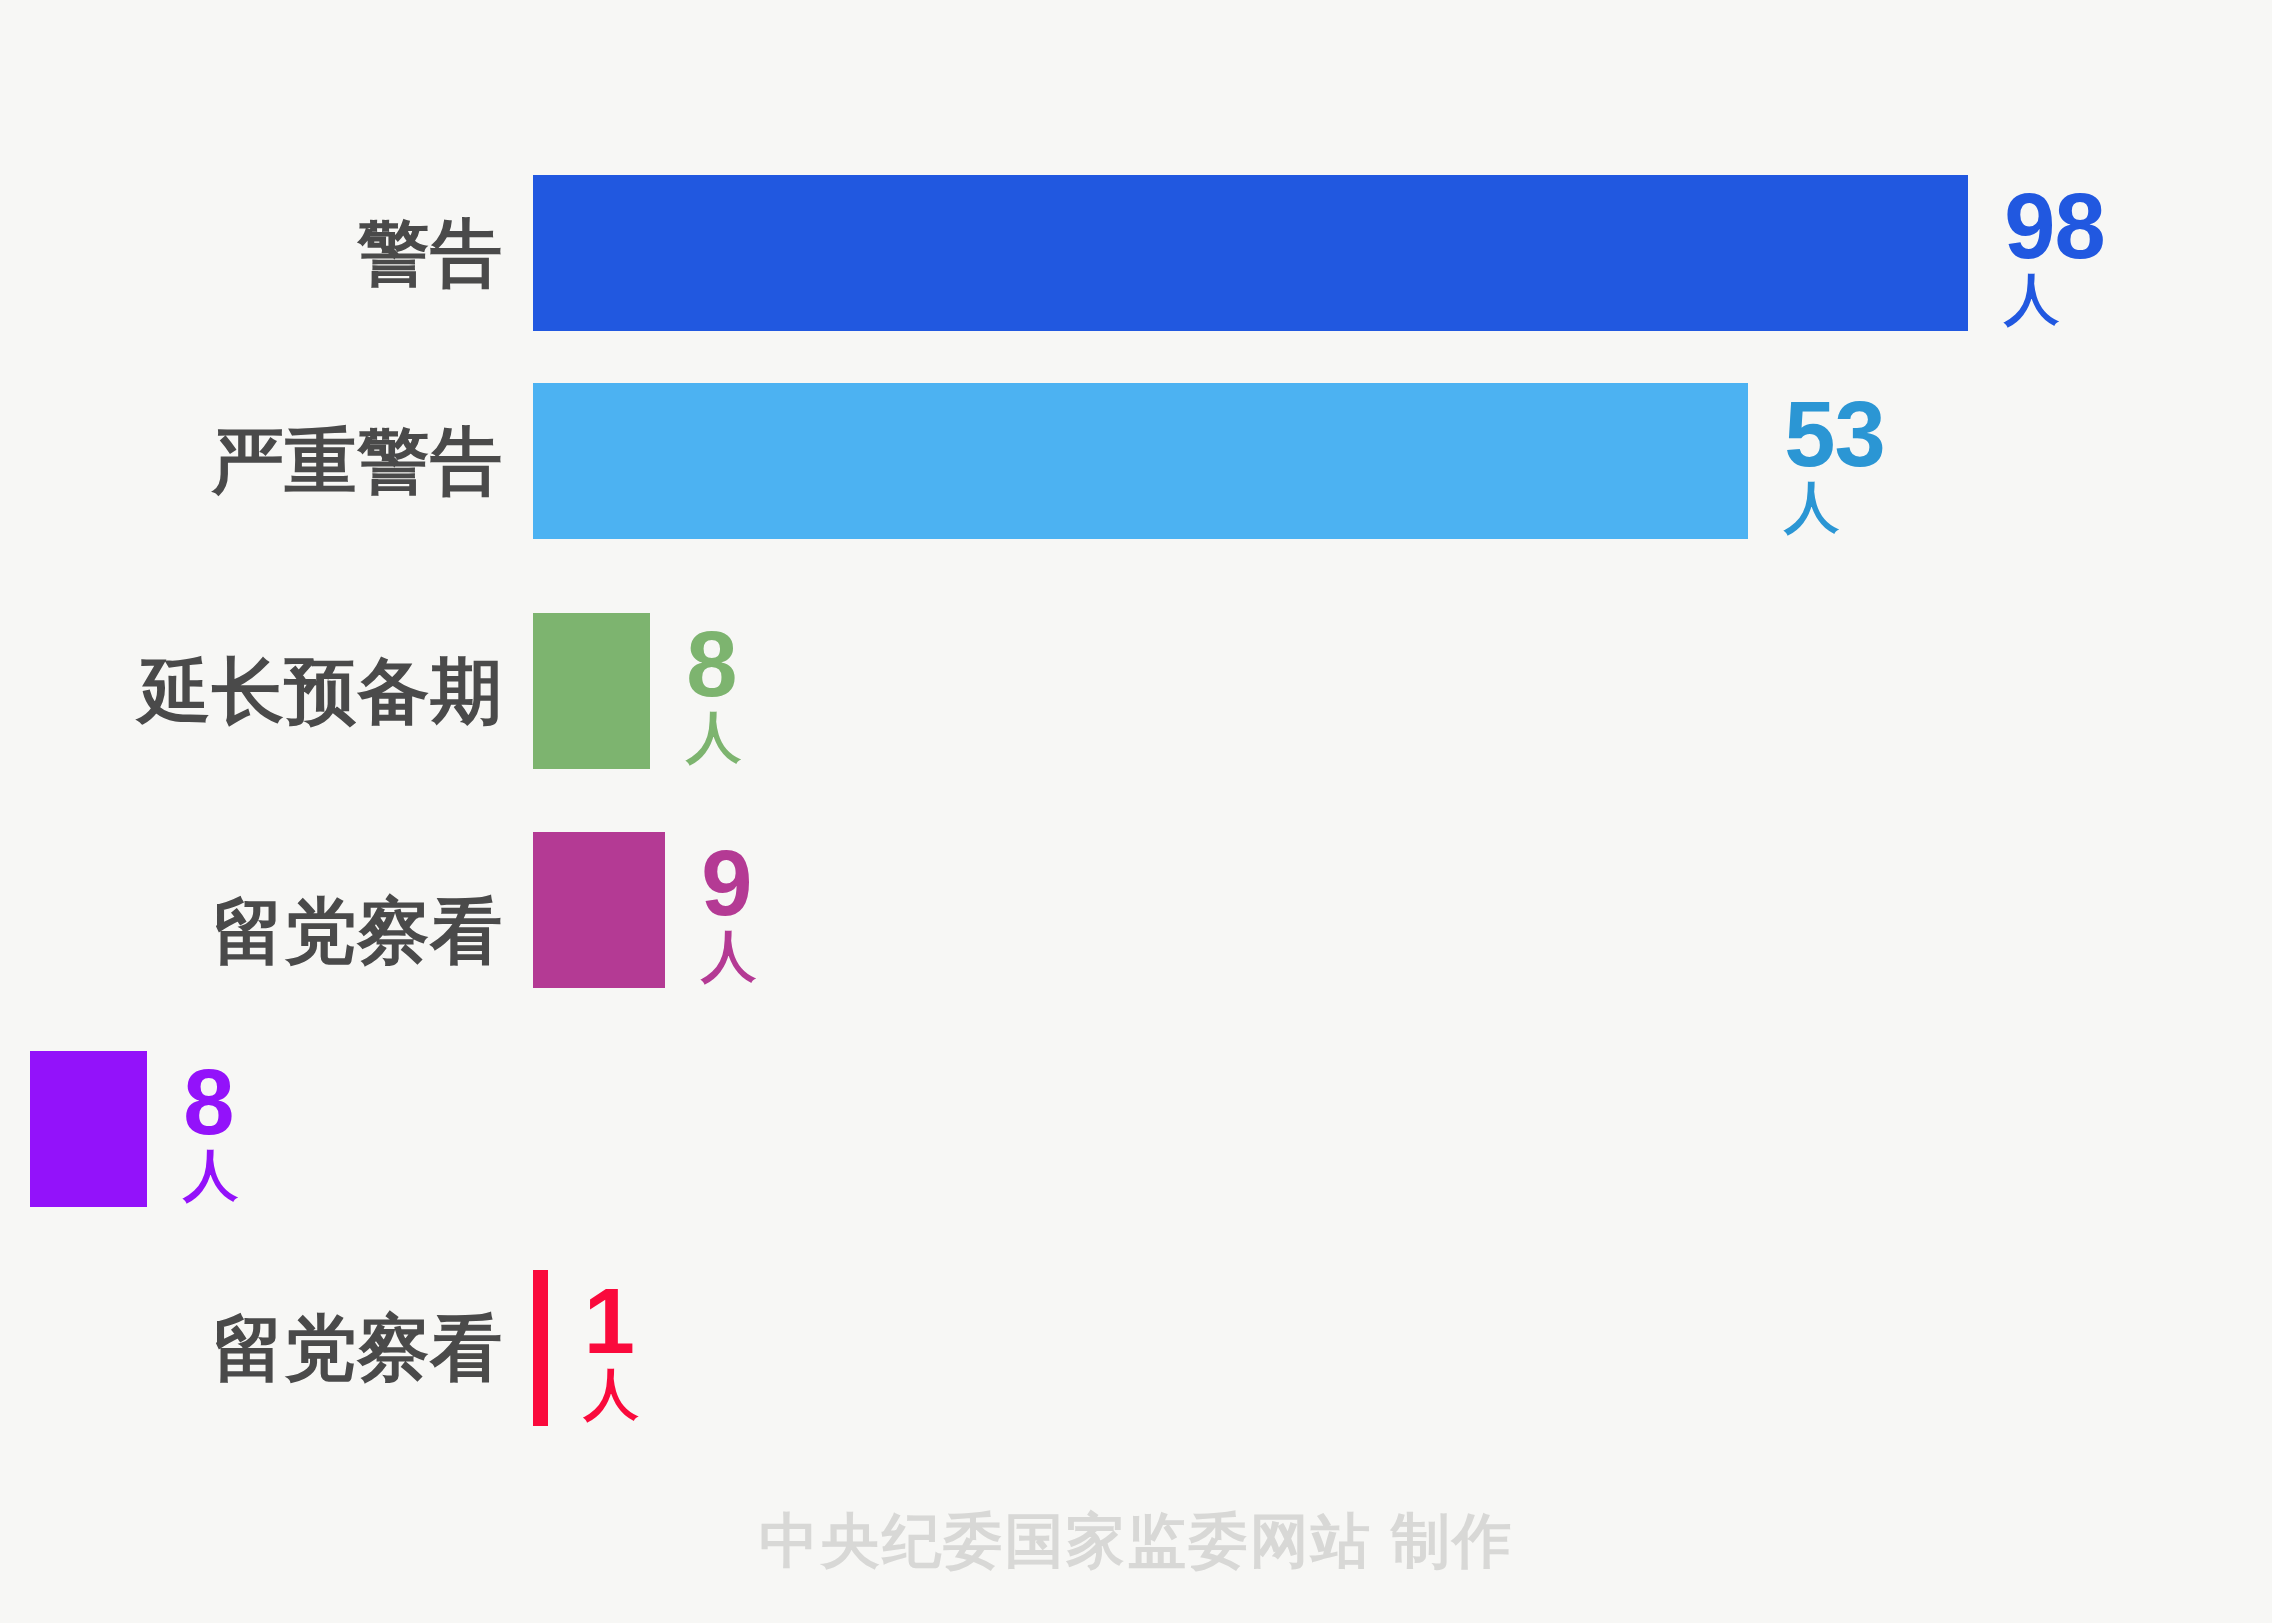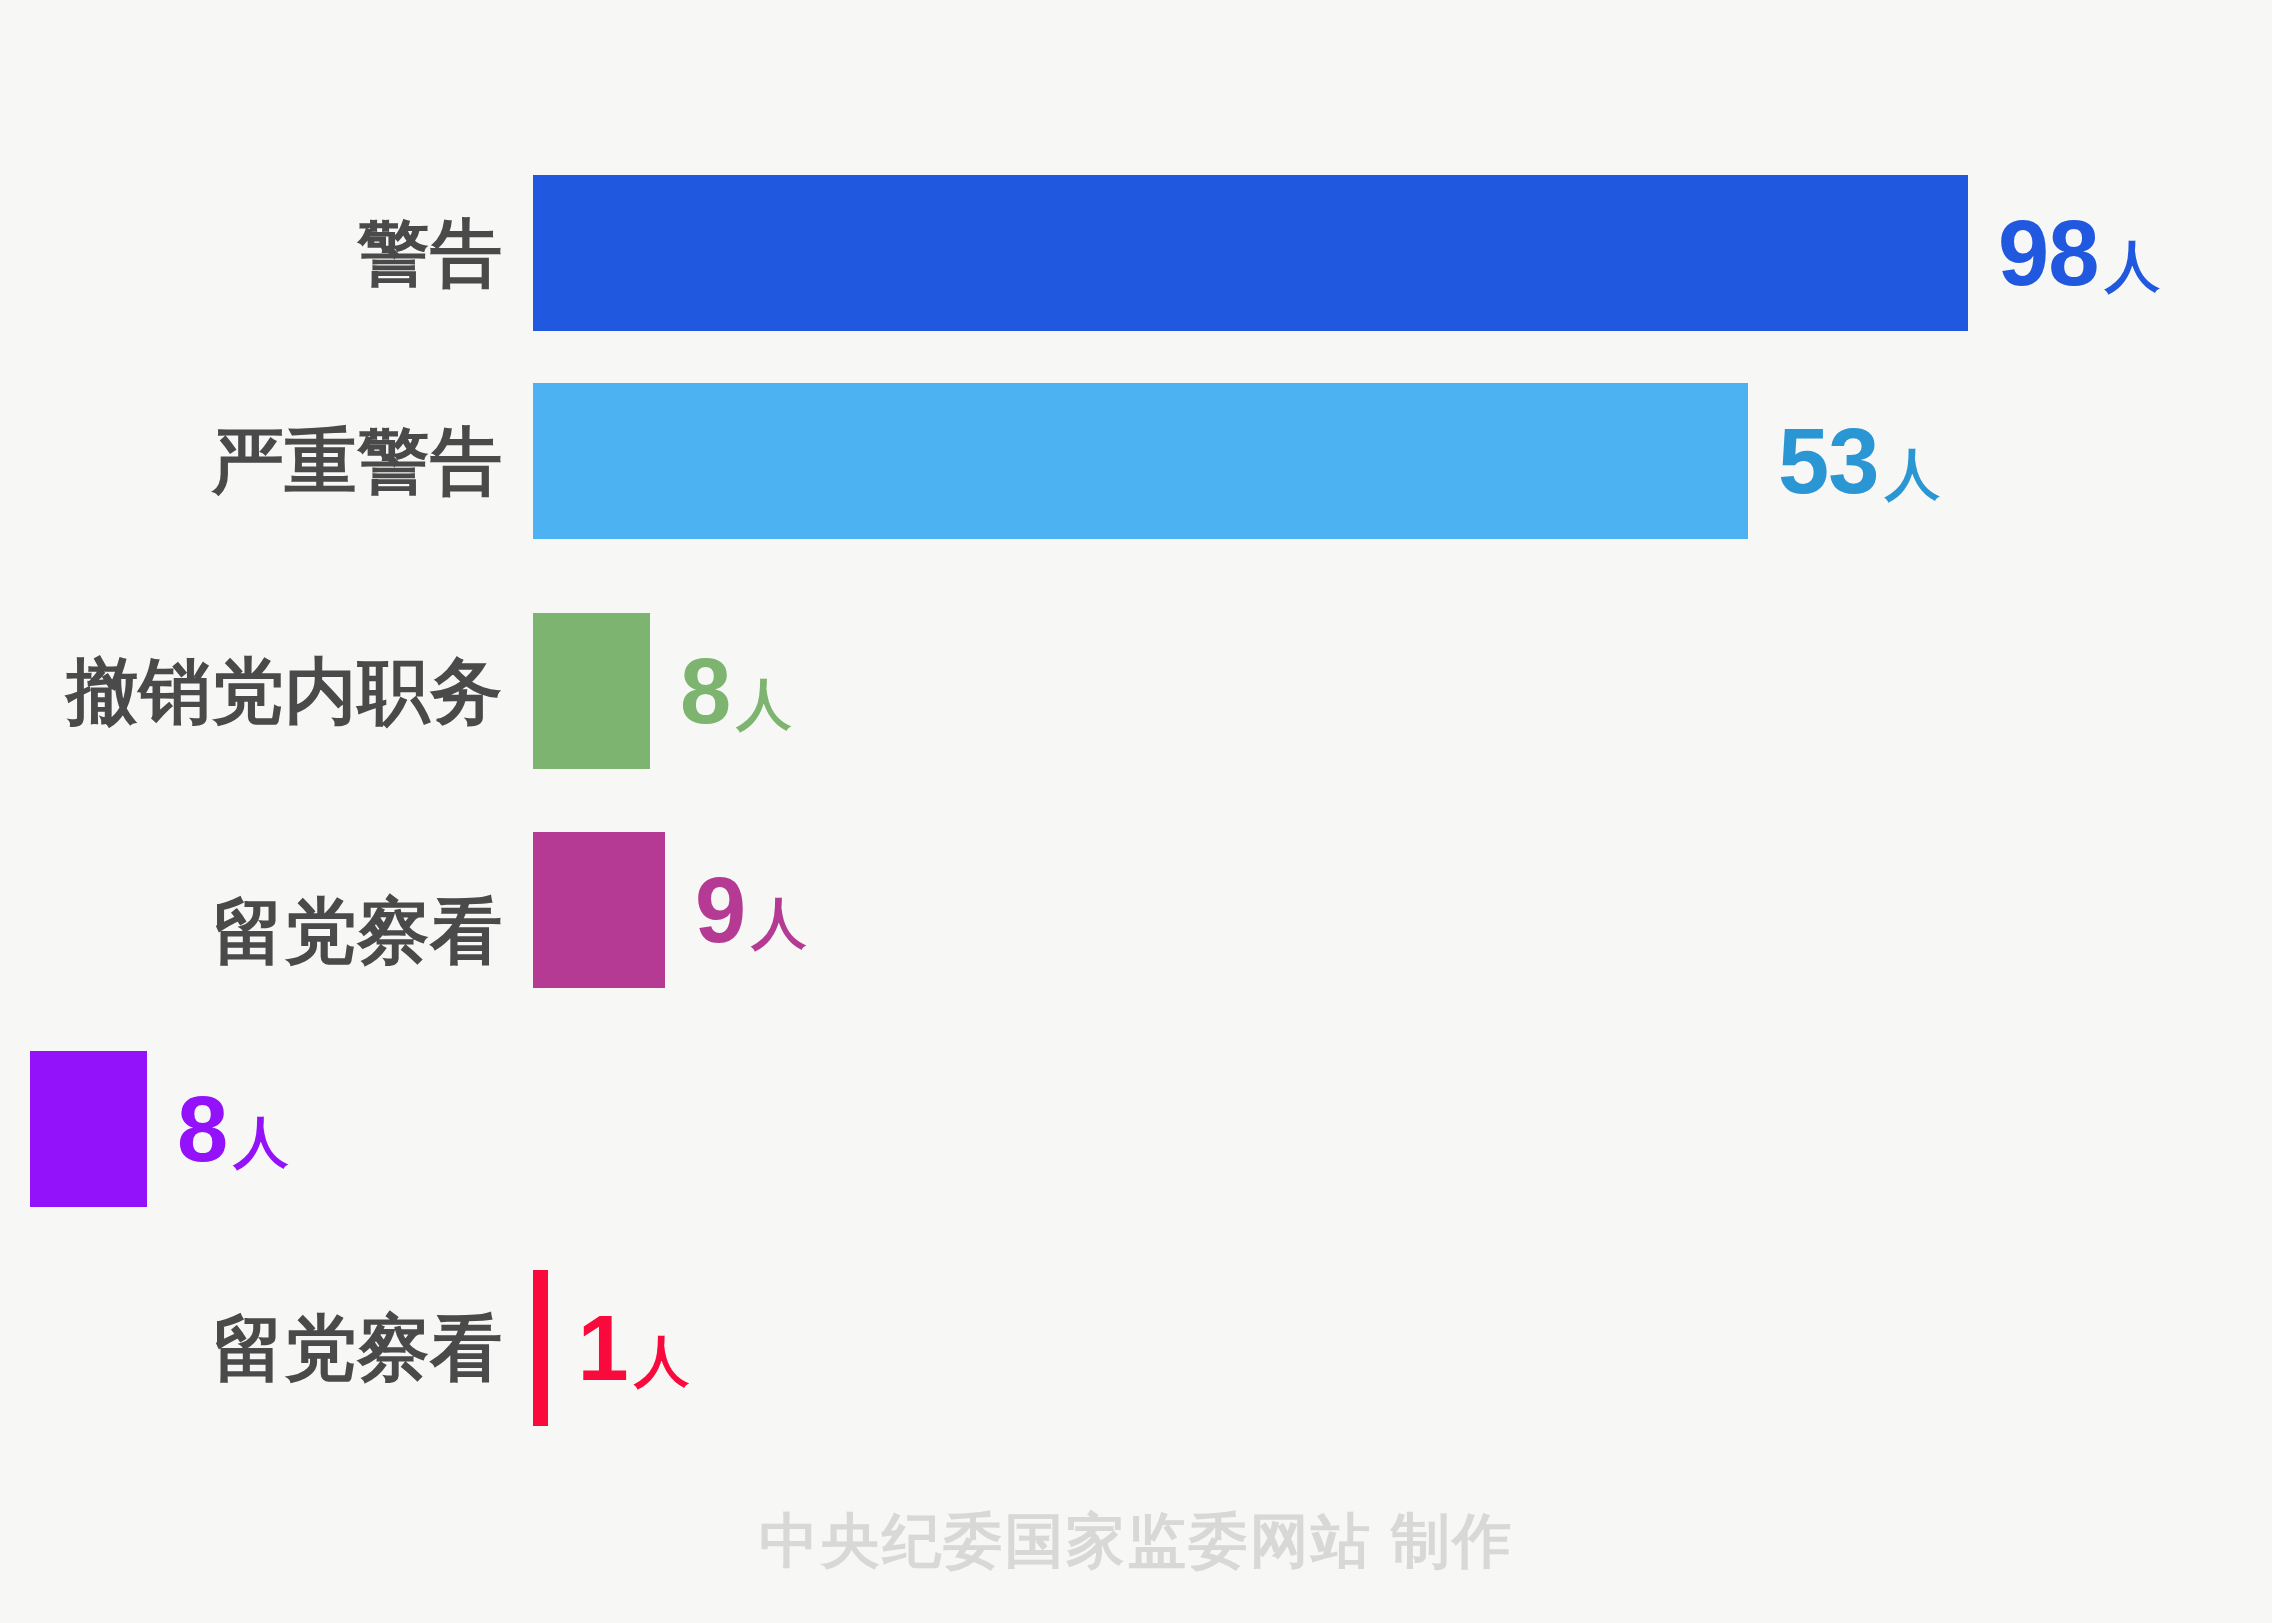--- a/index.html
+++ b/index.html
@@ -67,20 +67,21 @@
     flex: 0 0 auto;
   }
 
   .value-label {
     margin-left: 30px;
     white-space: nowrap;
     line-height: 1;
     display: flex;
     align-items: baseline;
     font-family: "Liberation Sans", "DejaVu Sans", sans-serif;
+    flex-direction: column;
   }
 
   .value-num {
     font-size: 92px;
     font-weight: bold;
     letter-spacing: -0.8px;
   }
 
   .value-unit {
     font-size: 55px;
@@ -121,21 +122,21 @@
         <div class="cat-label" style="color: rgb(74, 74, 74);">严重警告</div>
         <div class="bar-wrap">
           <div class="bar" style="width: 1215px; background: rgb(76, 178, 242);"></div>
           <div class="value-label" style="color: rgb(43, 150, 212);">
             <span class="value-num">53</span>
             <span class="value-unit">人</span>
           </div>
         </div>
       </div>
       <div class="bar-row" style="top: 613px; height: 156px;">
-        <div class="cat-label" style="color: rgb(74, 74, 74);">撤销党内职务</div>
+        <div class="cat-label" style="color: rgb(74, 74, 74);">延长预备期</div>
         <div class="bar-wrap">
           <div class="bar" style="width: 117px; background: rgb(125, 180, 111);"></div>
           <div class="value-label" style="color: rgb(125, 180, 111);">
             <span class="value-num">8</span>
             <span class="value-unit">人</span>
           </div>
         </div>
       </div>
       <div class="bar-row" style="top: 832px; height: 156px;">
         <div class="cat-label" style="color: rgb(74, 74, 74); margin-top: 42px;">留党察看</div>

